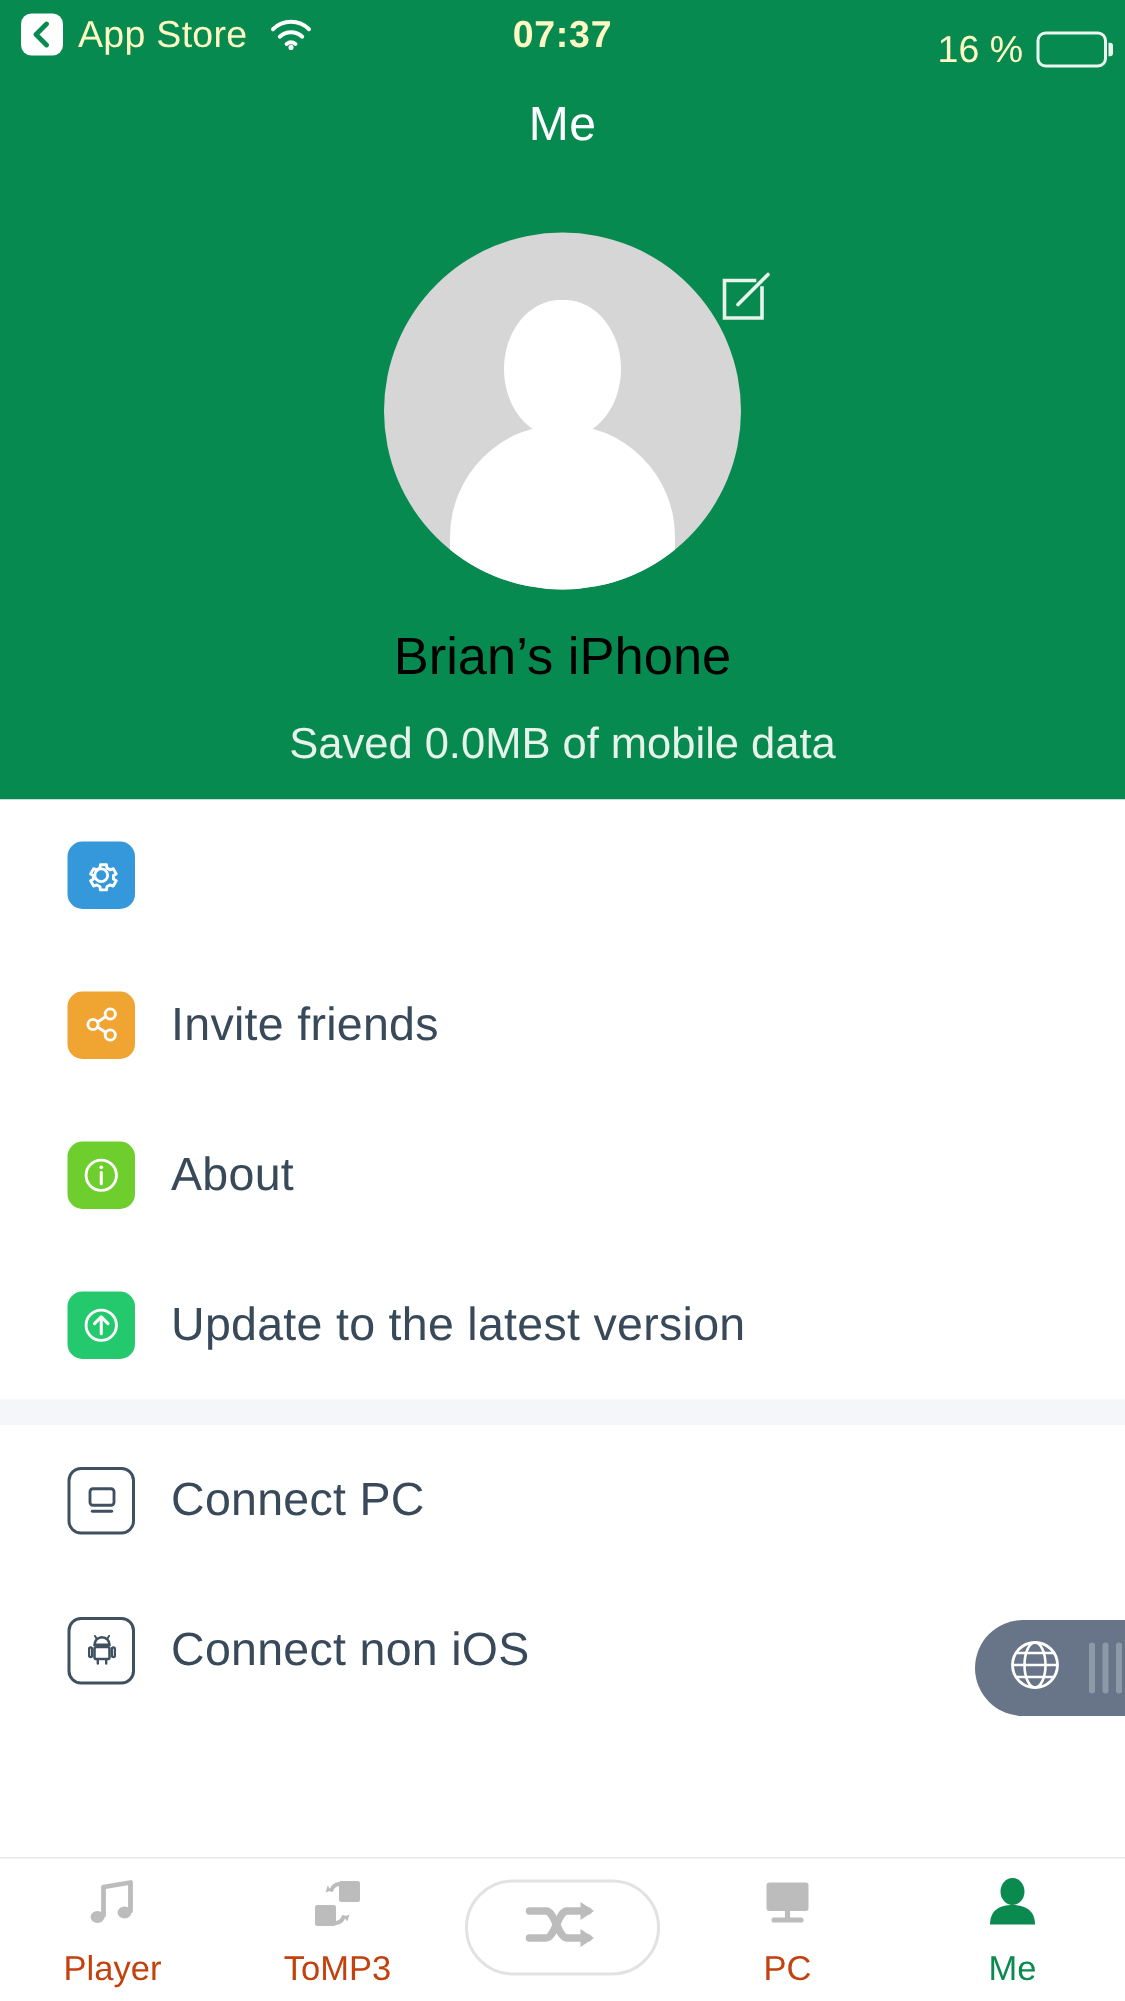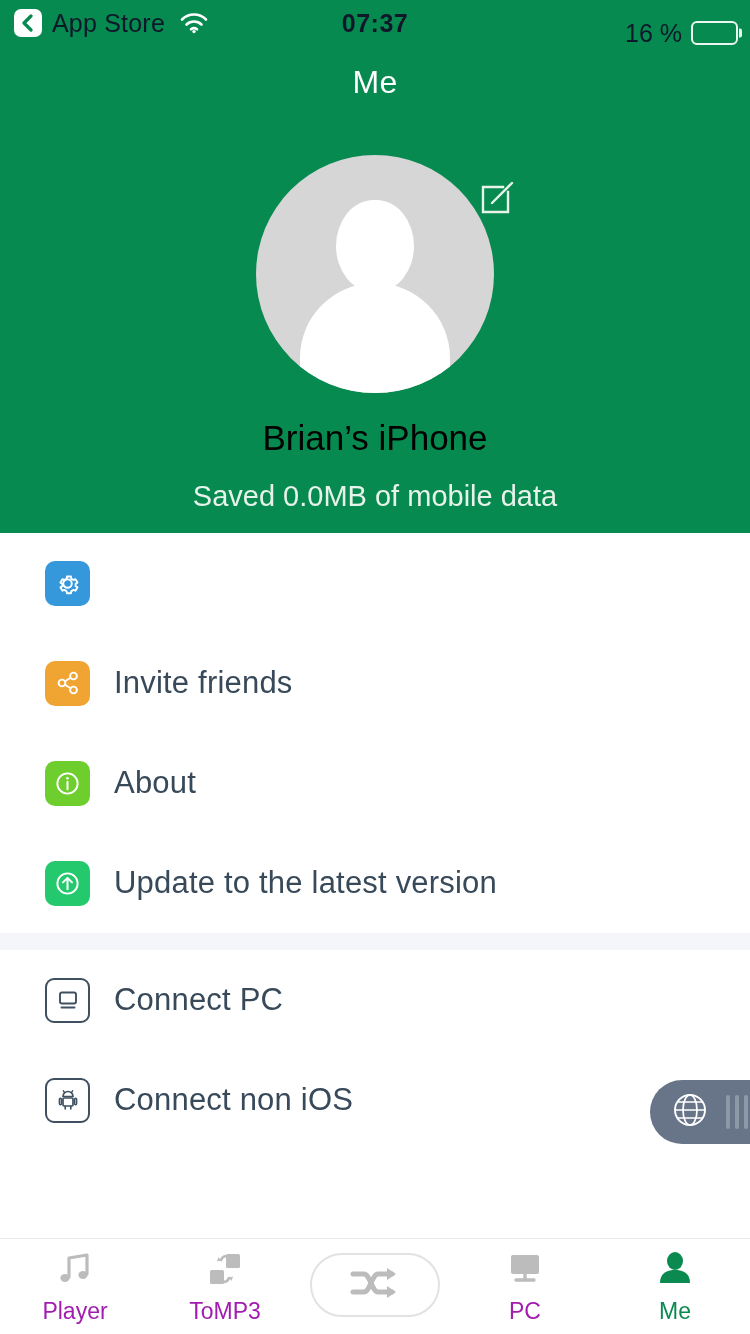--- a/index.html
+++ b/index.html
@@ -11,21 +11,21 @@
   }
   .phone { position:relative; width:750px; height:1334px; background:#fff; }
 
   
   .header {
     position:absolute; top:0; left:0; width:750px; height:533px;
     background:#068a4f;
   }
   .statusbar {
     position:absolute; top:0; left:0; width:750px; height:46px;
-    display:flex; align-items:center; color:#0f172a;
+    display:flex; align-items:center; color:#fef9c3;
   }
   .sb-left { display:flex; align-items:center; gap:10px; padding-left:14px; }
   .back-chip {
     width:28px; height:28px; background:#ffffff; border-radius:7px;
     display:flex; align-items:center; justify-content:center;
   }
   .back-chip svg { display:block; }
   .sb-app { font-size:25px; letter-spacing:.2px; }
   .wifi { margin-left:4px; display:flex; align-items:flex-end; }
   .sb-time {
@@ -117,21 +117,21 @@
   
   .tabbar {
     position:absolute; bottom:0; left:0; width:750px; height:96px;
     background:#ffffff; border-top:1px solid #e9e9e9;
     display:flex; align-items:flex-start;
   }
   .tab {
     flex:1; height:96px; display:flex; flex-direction:column;
     align-items:center; justify-content:center; gap:5px;
   }
-  .tab .tlbl { font-size:23px; color:#a21caf; }
+  .tab .tlbl { font-size:23px; color:#c2410c; }
   .tab.active .tlbl { color:#0b8a4f; }
   .tab-center { position:relative; flex:1; height:96px; }
   .shuffle-pill {
     position:absolute; left:50%; top:14px; transform:translateX(-50%);
     width:130px; height:64px; border:2px solid #e2e2e2; border-radius:32px;
     background:#ffffff; display:flex; align-items:center; justify-content:center;
   }
 </style>
 </head>
 <body>

